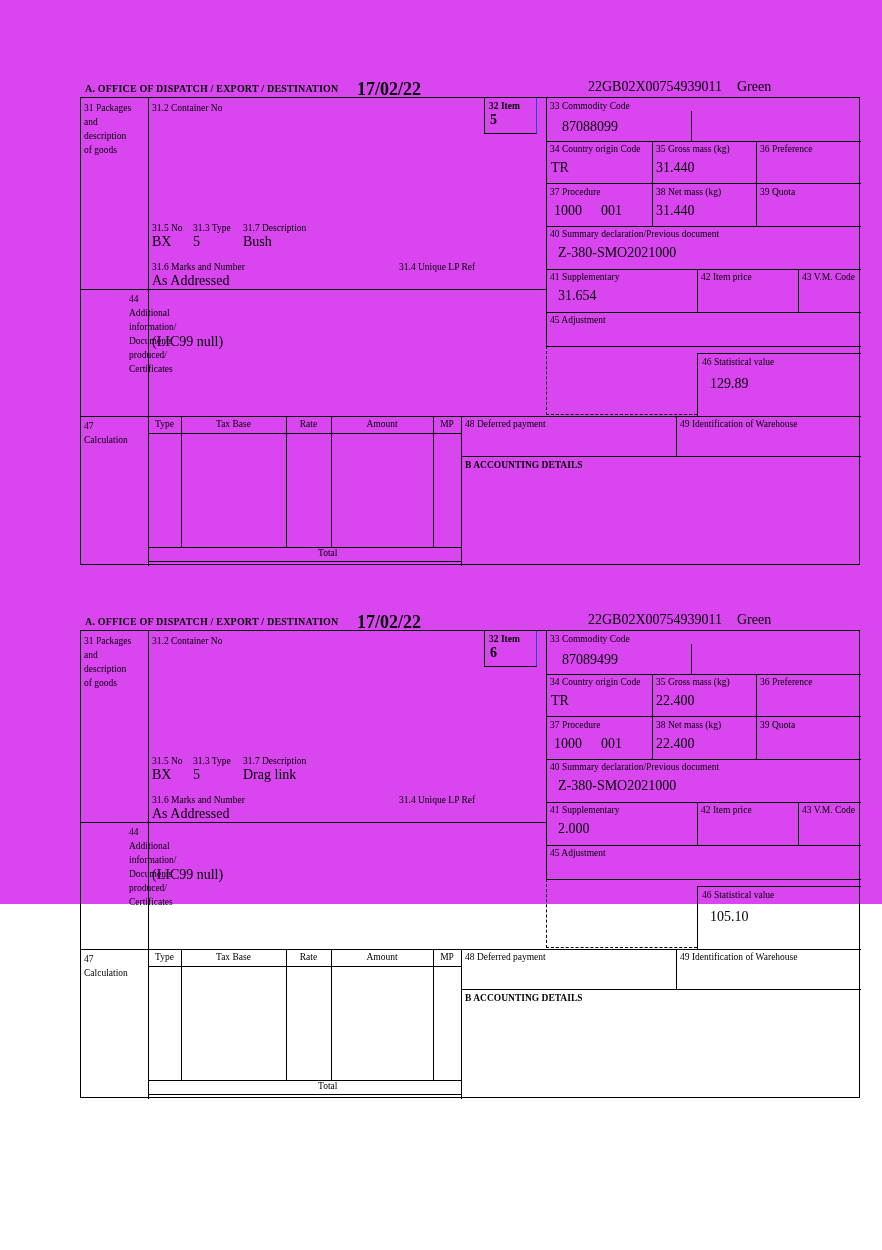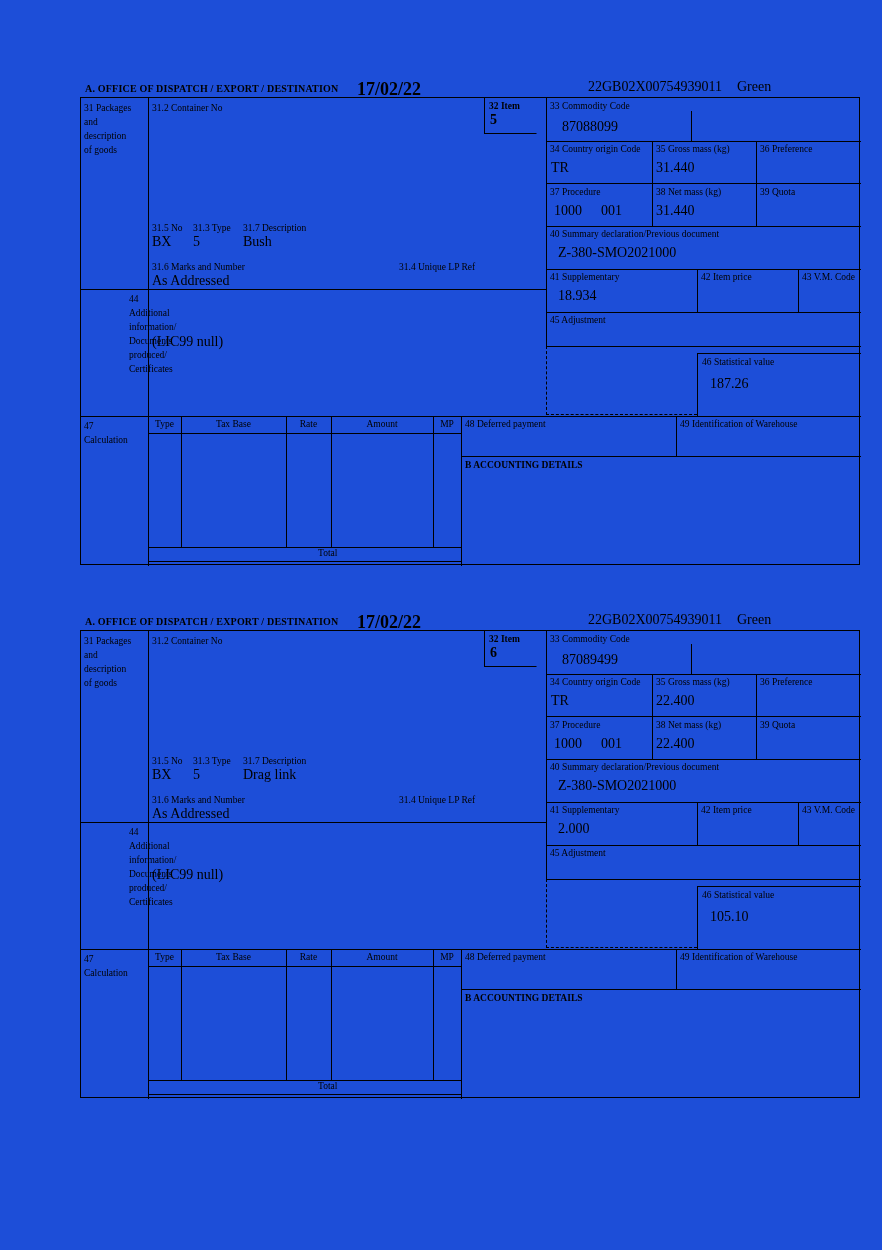--- a/index.html
+++ b/index.html
@@ -1,21 +1,21 @@
 <!DOCTYPE html>
 <html><head>
 <meta charset="utf-8">
 <style>
   * { margin:0; padding:0; box-sizing:border-box; }
   html,body { background:#fff; }
   body {
     width:882px; height:1250px; position:relative;
     font-family:"Liberation Serif", serif; color:#000;
   }
-  .page { position:absolute; left:0; top:0; width:882px; height:1250px; background:#1d4ed8; }
+  .page { position:absolute; left:0; top:0; width:882px; height:904px; background:#d946ef; }
 
   .section { position:absolute; left:80px; width:781px; height:488px; }
   .sec-header { position:absolute; left:0; top:0; width:781px; height:19px; }
   .hdr-office { position:absolute; left:5px; top:5px; font-size:10px; font-weight:bold; letter-spacing:.2px; white-space:nowrap; }
   .hdr-date { position:absolute; left:277px; top:1px; font-size:18px; white-space:nowrap;font-weight:bold; }
   .hdr-ref { position:absolute; left:508px; top:1px; font-size:14px; white-space:nowrap; }
   .hdr-channel { position:absolute; left:657px; top:1px; font-size:14px; white-space:nowrap; }
 
   .formbox { position:absolute; left:0; top:19px; width:780px; height:468px; border:1px solid #000; }
 
@@ -198,25 +198,25 @@
       <div class="lbl lbl38">38 Net mass (kg)</div>
       <div class="lbl lbl39">39 Quota</div>
       <div class="val val37a">1000</div>
       <div class="val val37b">001</div>
       <div class="val val38">31.440</div>
       <div class="lbl lbl40">40 Summary declaration/Previous document</div>
       <div class="val val40">Z-380-SMO2021000</div>
       <div class="lbl lbl41">41 Supplementary</div>
       <div class="lbl lbl42">42 Item price</div>
       <div class="lbl lbl43">43 V.M. Code</div>
-      <div class="val val41">18.934</div>
+      <div class="val val41">31.654</div>
       <div class="lbl lbl45">45 Adjustment</div>
       <div class="box46">
         <div class="lbl lbl46">46 Statistical value</div>
-        <div class="val val46">187.26</div>
+        <div class="val val46">129.89</div>
       </div>
 
       <div class="lbl ctr th1">Type</div>
       <div class="lbl ctr th2">Tax Base</div>
       <div class="lbl ctr th3">Rate</div>
       <div class="lbl ctr th4">Amount</div>
       <div class="lbl ctr th5">MP</div>
       <div class="lbl lbl-total">Total</div>
       <div class="lbl lbl48">48 Deferred payment</div>
       <div class="lbl lbl49">49 Identification of Warehouse</div>

